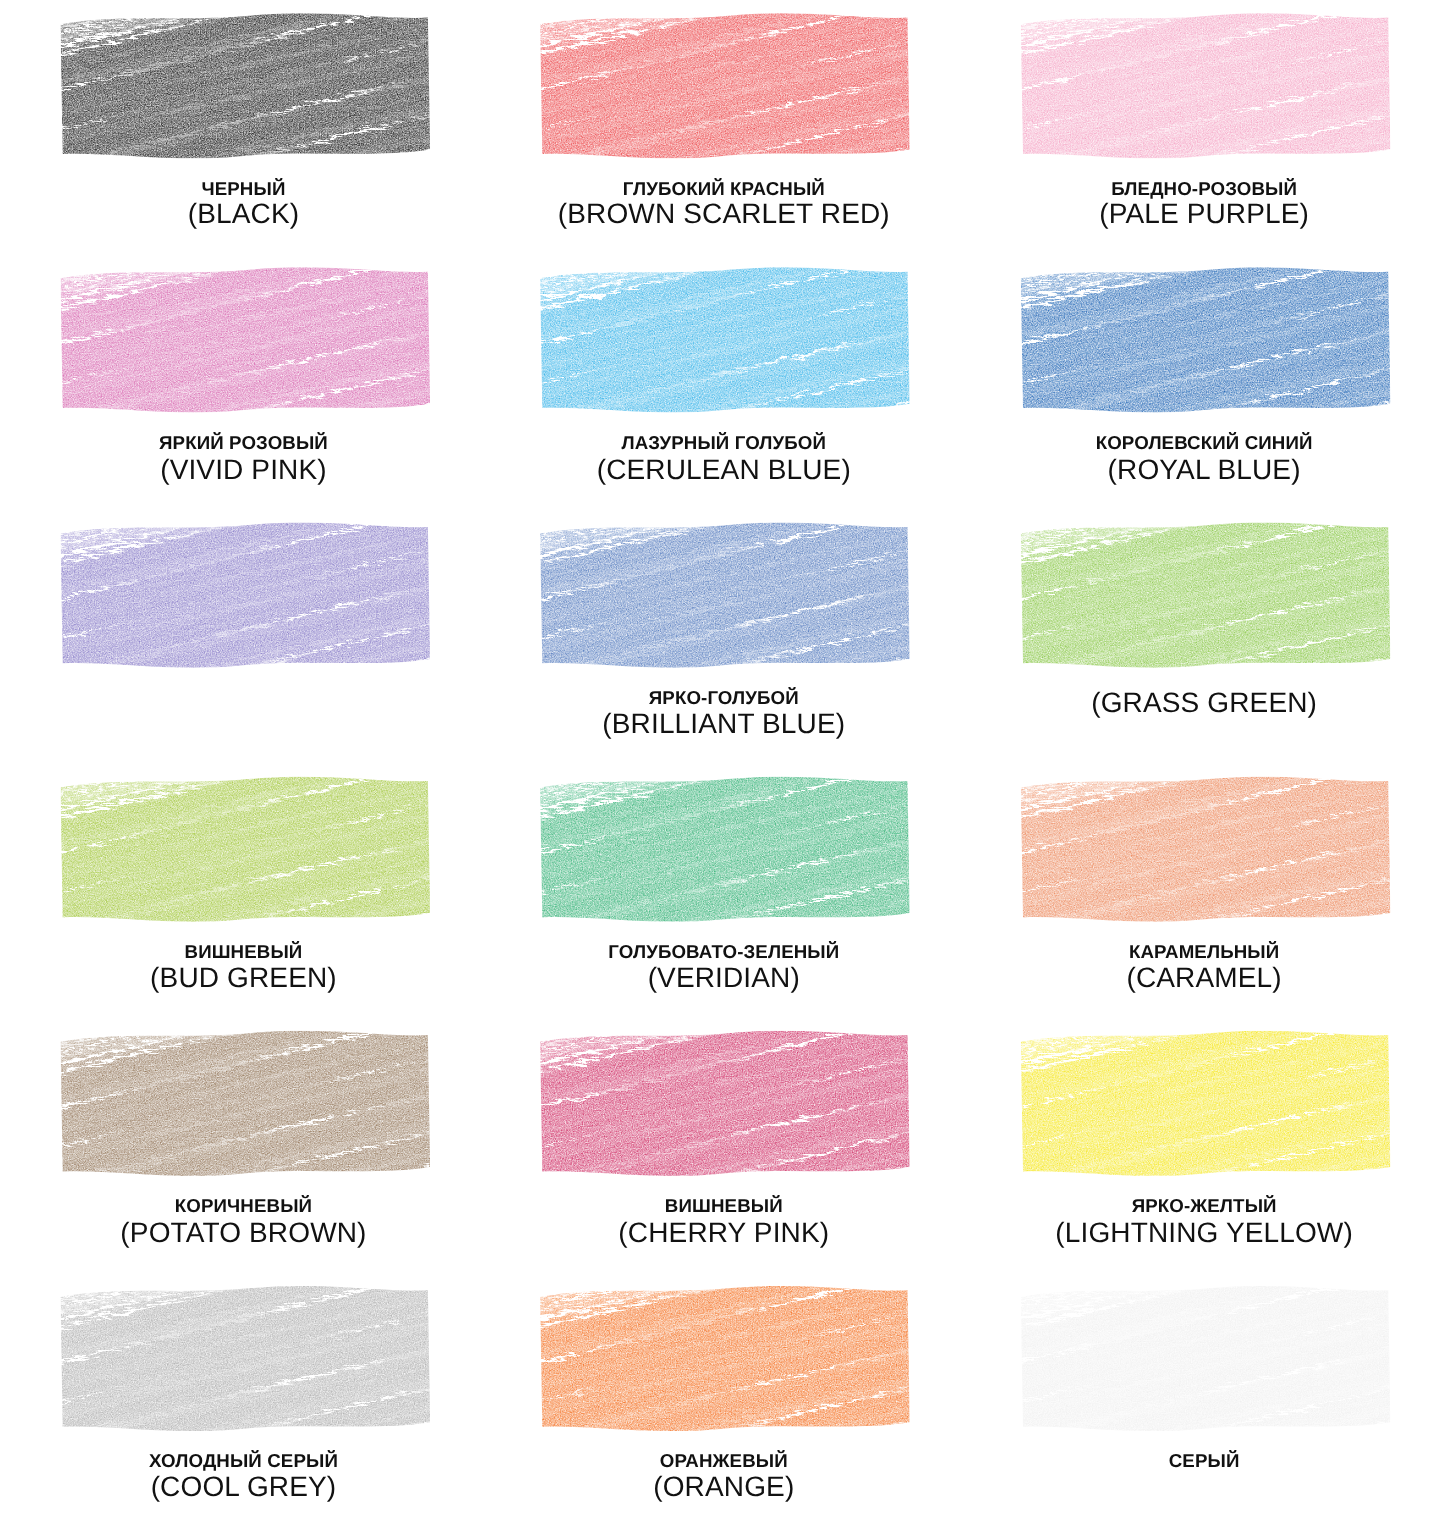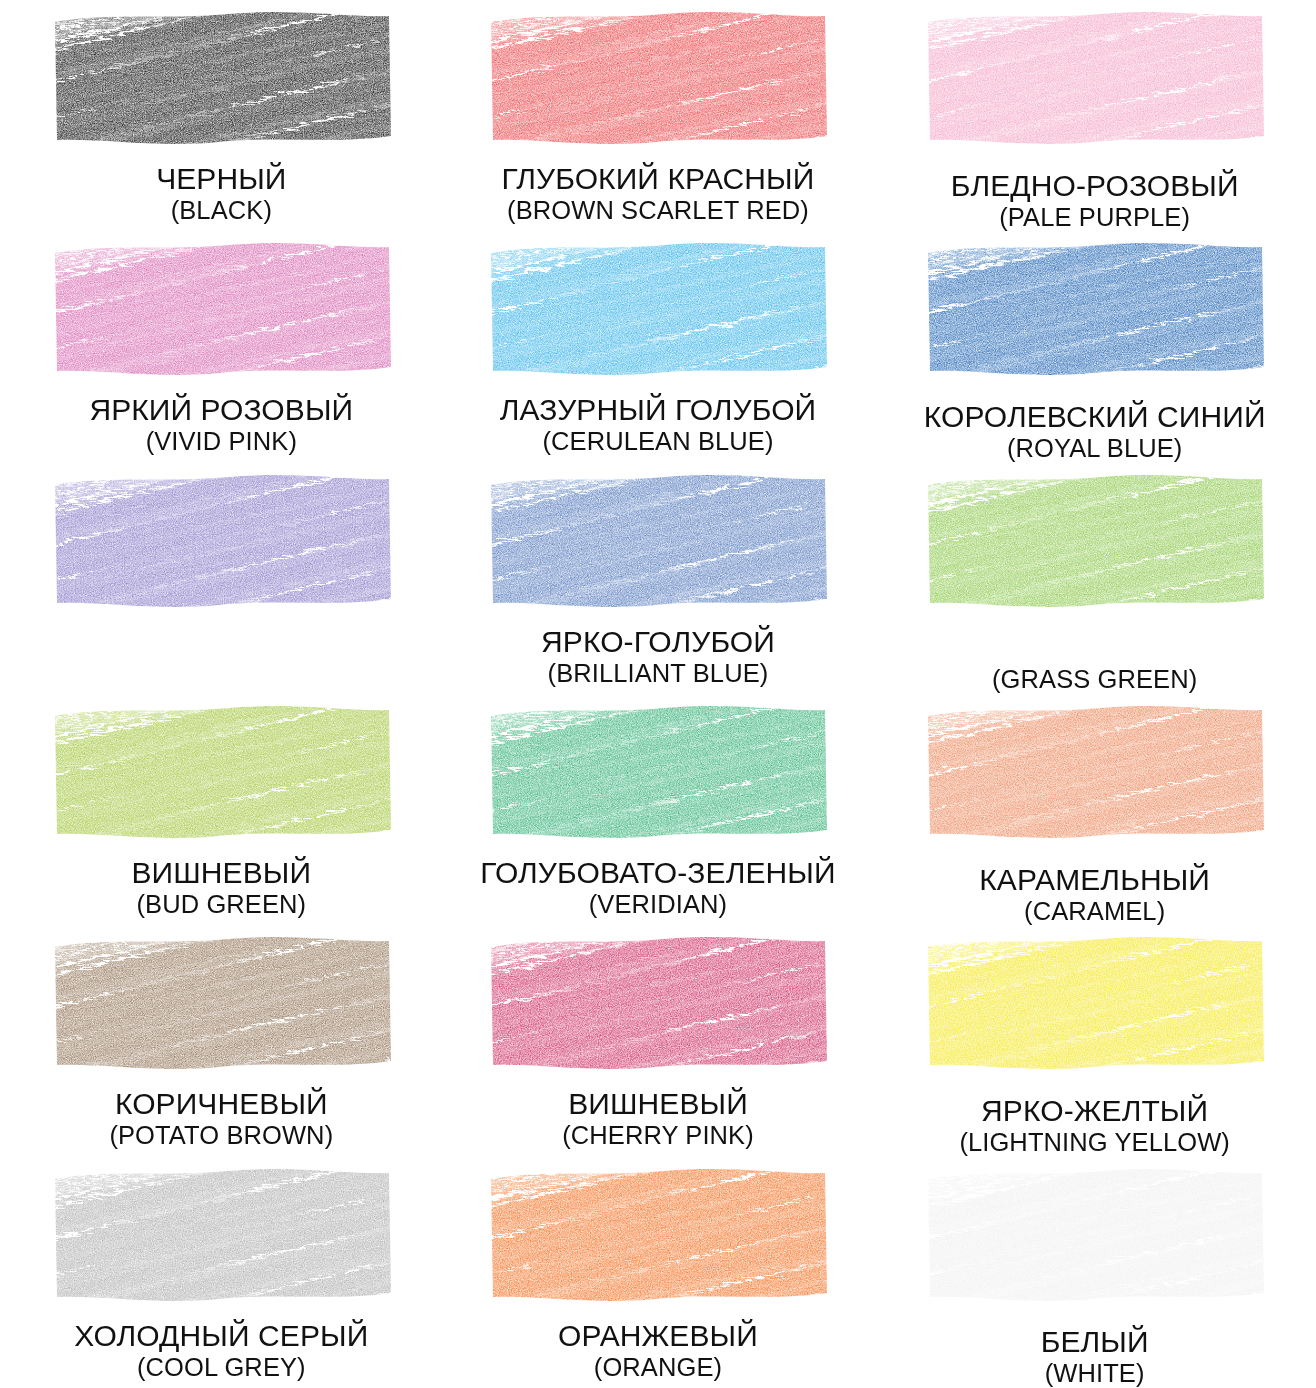--- a/index.html
+++ b/index.html
@@ -59,37 +59,37 @@
   .swatch-caption {
     margin-top: 14px;
     text-align: center;
     line-height: 1.13;
     color: #111111;
     width: 100%;
   }
 
   .caption-ru {
     display: block;
-    font-size: 30px;
-    font-weight: normal;
+    font-size: 17px;
+    font-weight: bold;
     letter-spacing: 0.1px;
     white-space: nowrap;
   }
 
   .caption-en {
     display: block;
     font-size: 25.5px;
     font-weight: normal;
     letter-spacing: 0.1px;
     white-space: nowrap;
   }
 
   
   .swatch-cell.col-0 { padding-left: 10px; }
-  .swatch-cell.col-2 { padding-right: 10px; justify-content: space-between; }
+  .swatch-cell.col-2 { padding-right: 10px; }
 </style>
 </head>
 <body style="background: rgb(255, 255, 255);">
 
 <div id="chart-root">
   <div class="swatch-grid" id="swatch-grid">
       <div class="swatch-cell col-0">
         <div class="swatch-patch">
           <svg viewBox="0 0 345 140" preserveAspectRatio="none">
             <defs>
@@ -1981,18 +1981,17 @@
               <line x1="-20" y1="192.39999999999998" x2="381" y2="106.39999999999998" stroke="#f0f0f0" stroke-width="3.2" stroke-linecap="round" opacity="0.55"></line>
               <line x1="-18" y1="198.5" x2="383" y2="112.5" stroke="#f0f0f0" stroke-width="3.9000000000000004" stroke-linecap="round" opacity="0.63"></line>
               <line x1="-33" y1="204.6" x2="368" y2="118.6" stroke="#f0f0f0" stroke-width="4.6" stroke-linecap="round" opacity="0.7100000000000001"></line>
               <line x1="-31" y1="210.7" x2="370" y2="124.69999999999999" stroke="#f0f0f0" stroke-width="5.3" stroke-linecap="round" opacity="0.79"></line>
               <line x1="-29" y1="216.79999999999998" x2="372" y2="130.79999999999998" stroke="#f0f0f0" stroke-width="3.2" stroke-linecap="round" opacity="0.55"></line>
               <line x1="-27" y1="222.89999999999998" x2="374" y2="136.89999999999998" stroke="#f0f0f0" stroke-width="3.9000000000000004" stroke-linecap="round" opacity="0.63"></line>
             </g>
           </svg>
         </div>
         <div class="swatch-caption">
-          <span class="caption-ru">БЕЛЫЙ</span>
-          <span class="caption-en">(WHITE)</span>
+          <span class="caption-ru">СЕРЫЙ</span>
         </div>
       </div>
     </div>
 </div>
 
 </body></html>

